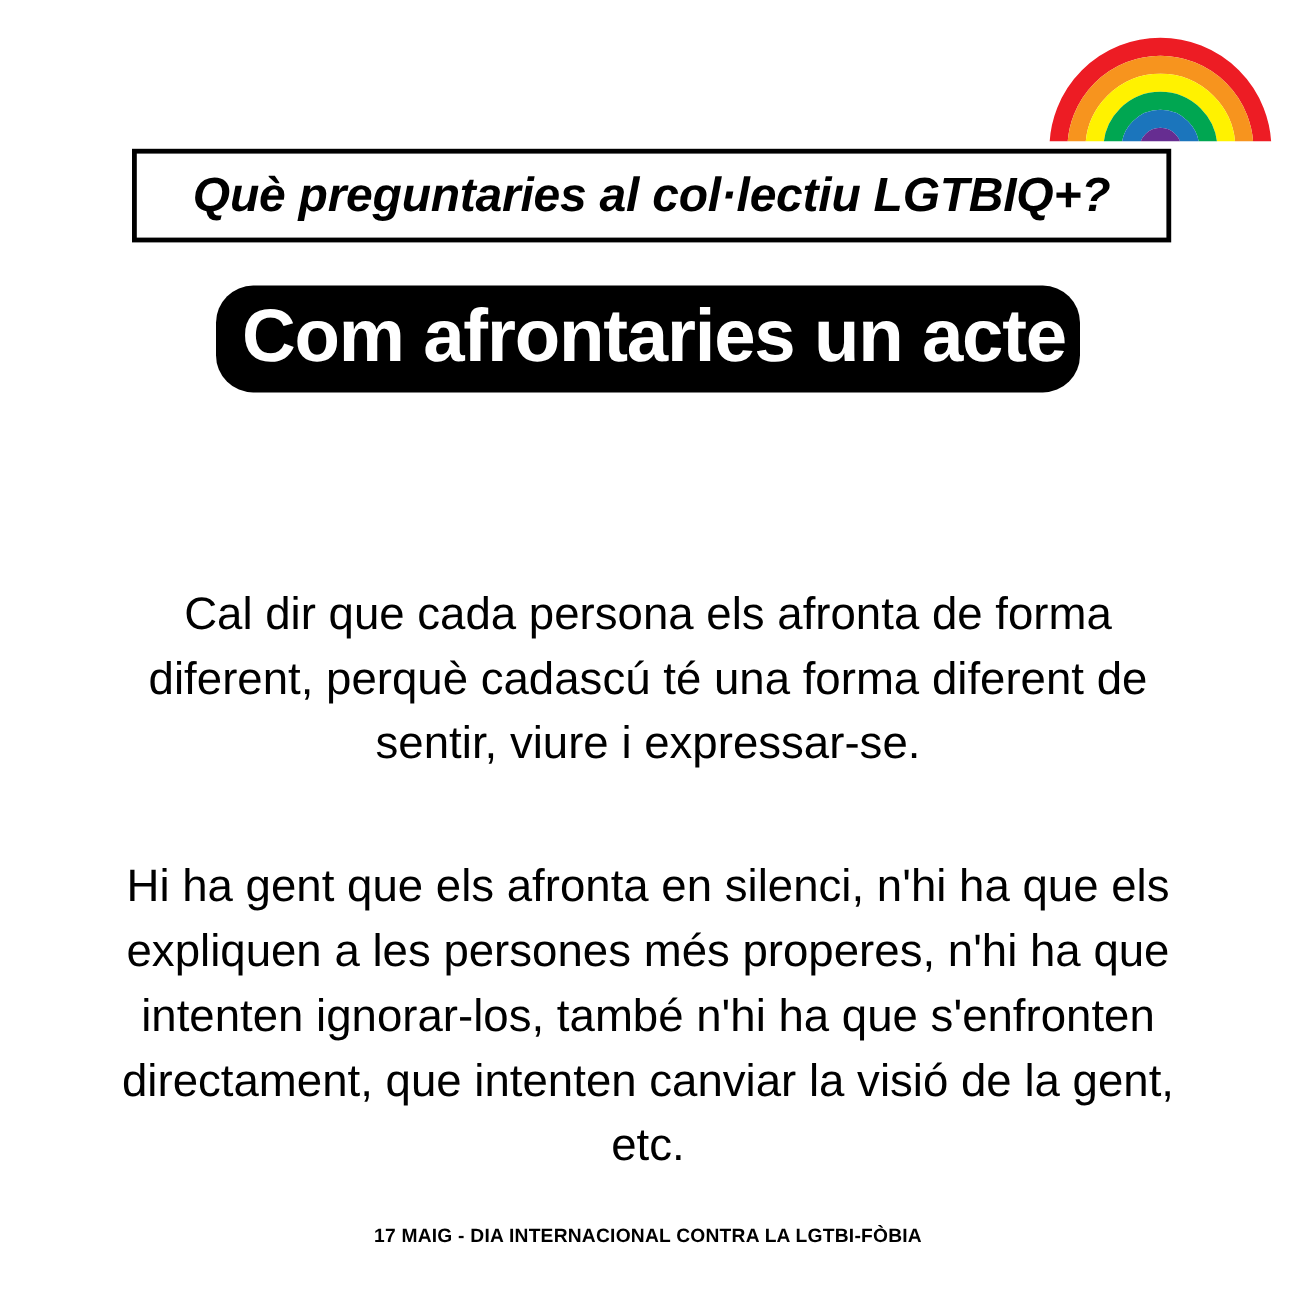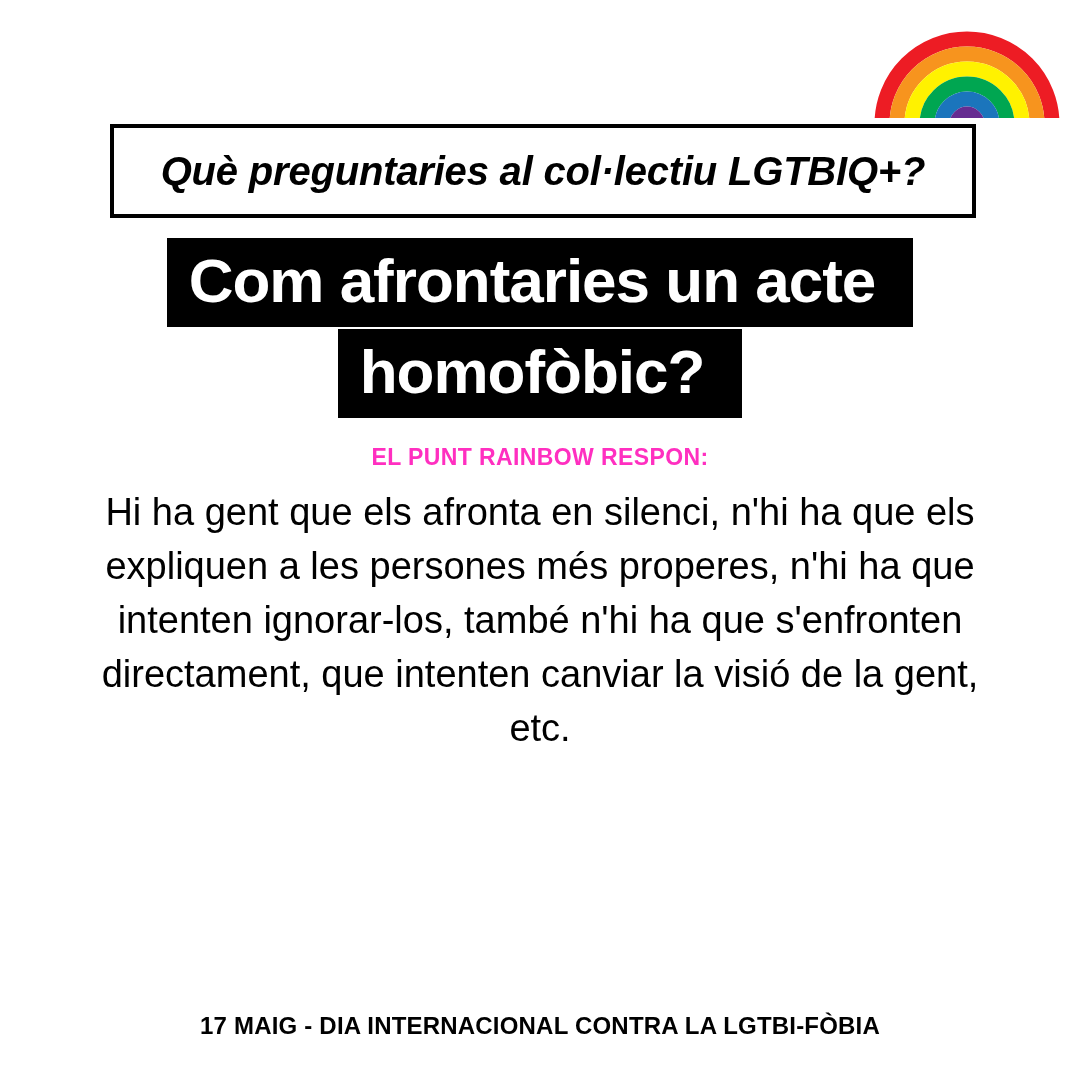--- a/index.html
+++ b/index.html
@@ -46,21 +46,21 @@
     letter-spacing: 0.5px;
     color: #000;
   }
 
   
   .framed-question {
     position: absolute;
     left: 110px;
     top: 124px;
     width: 866px;
-    height: 94px;
+    height: 78px;
     border: 4px solid #000;
     box-sizing: border-box;
     display: flex;
     align-items: center;
     justify-content: center;
   }
   .framed-question-text {
     font-size: 40px;
     font-weight: bold;
     font-style: italic;
@@ -76,23 +76,24 @@
     width: 1080px;
     text-align: center;
   }
   .headline-line {
     display: inline-block;
     background: #000;
     color: #fff;
     font-size: 62px;
     font-weight: bold;
     line-height: 1.18;
-    padding: 6px 38px 10px 22px;
+    padding: 6px 12px 10px 22px;
     letter-spacing: -1px;
     margin: 0;
+    border-radius: 31px;
   }
   .headline-row {
     line-height: 0;
     margin-bottom: 2px;
   }
 
   
   .answer-label {
     position: absolute;
     left: 0;
@@ -123,21 +124,21 @@
     margin-top: 65px;
   }
 
   
   .footer {
     position: absolute;
     left: 0;
     bottom: 40px;
     width: 1080px;
     text-align: center;
-    font-size: 24px;
+    font-size: 16px;
     font-weight: bold;
     letter-spacing: 0.2px;
   }
 </style>
 </head>
 <body>
 
 <div class="poster">
 
   <div class="rainbow">
@@ -155,26 +156,23 @@
 
 
   <div class="framed-question">
     <span class="framed-question-text">Què preguntaries al col·lectiu LGTBIQ+?</span>
   </div>
 
   <div class="headline">
     <div class="headline-row">
       <span class="headline-line">Com afrontaries un acte</span>
     </div>
-    <div class="headline-row">
-      <span class="headline-line">homofòbic?</span>
-    </div>
   </div>
 
-  <div class="answer-label">EL PUNT RAINBOW RESPON:</div>
 
   <div class="body-text">
+    <p>Cal dir que cada persona els afronta de forma diferent, perquè cadascú té una forma diferent de sentir, viure i expressar-se.</p>
     <p>Hi ha gent que els afronta en silenci, n'hi ha que els expliquen a les persones més properes, n'hi ha que intenten ignorar-los, també n'hi ha que s'enfronten directament, que intenten canviar la visió de la gent, etc.</p>
   </div>
 
   <div class="footer">17 MAIG - DIA INTERNACIONAL CONTRA LA LGTBI-FÒBIA</div>
 
 </div>
 
 </body></html>

